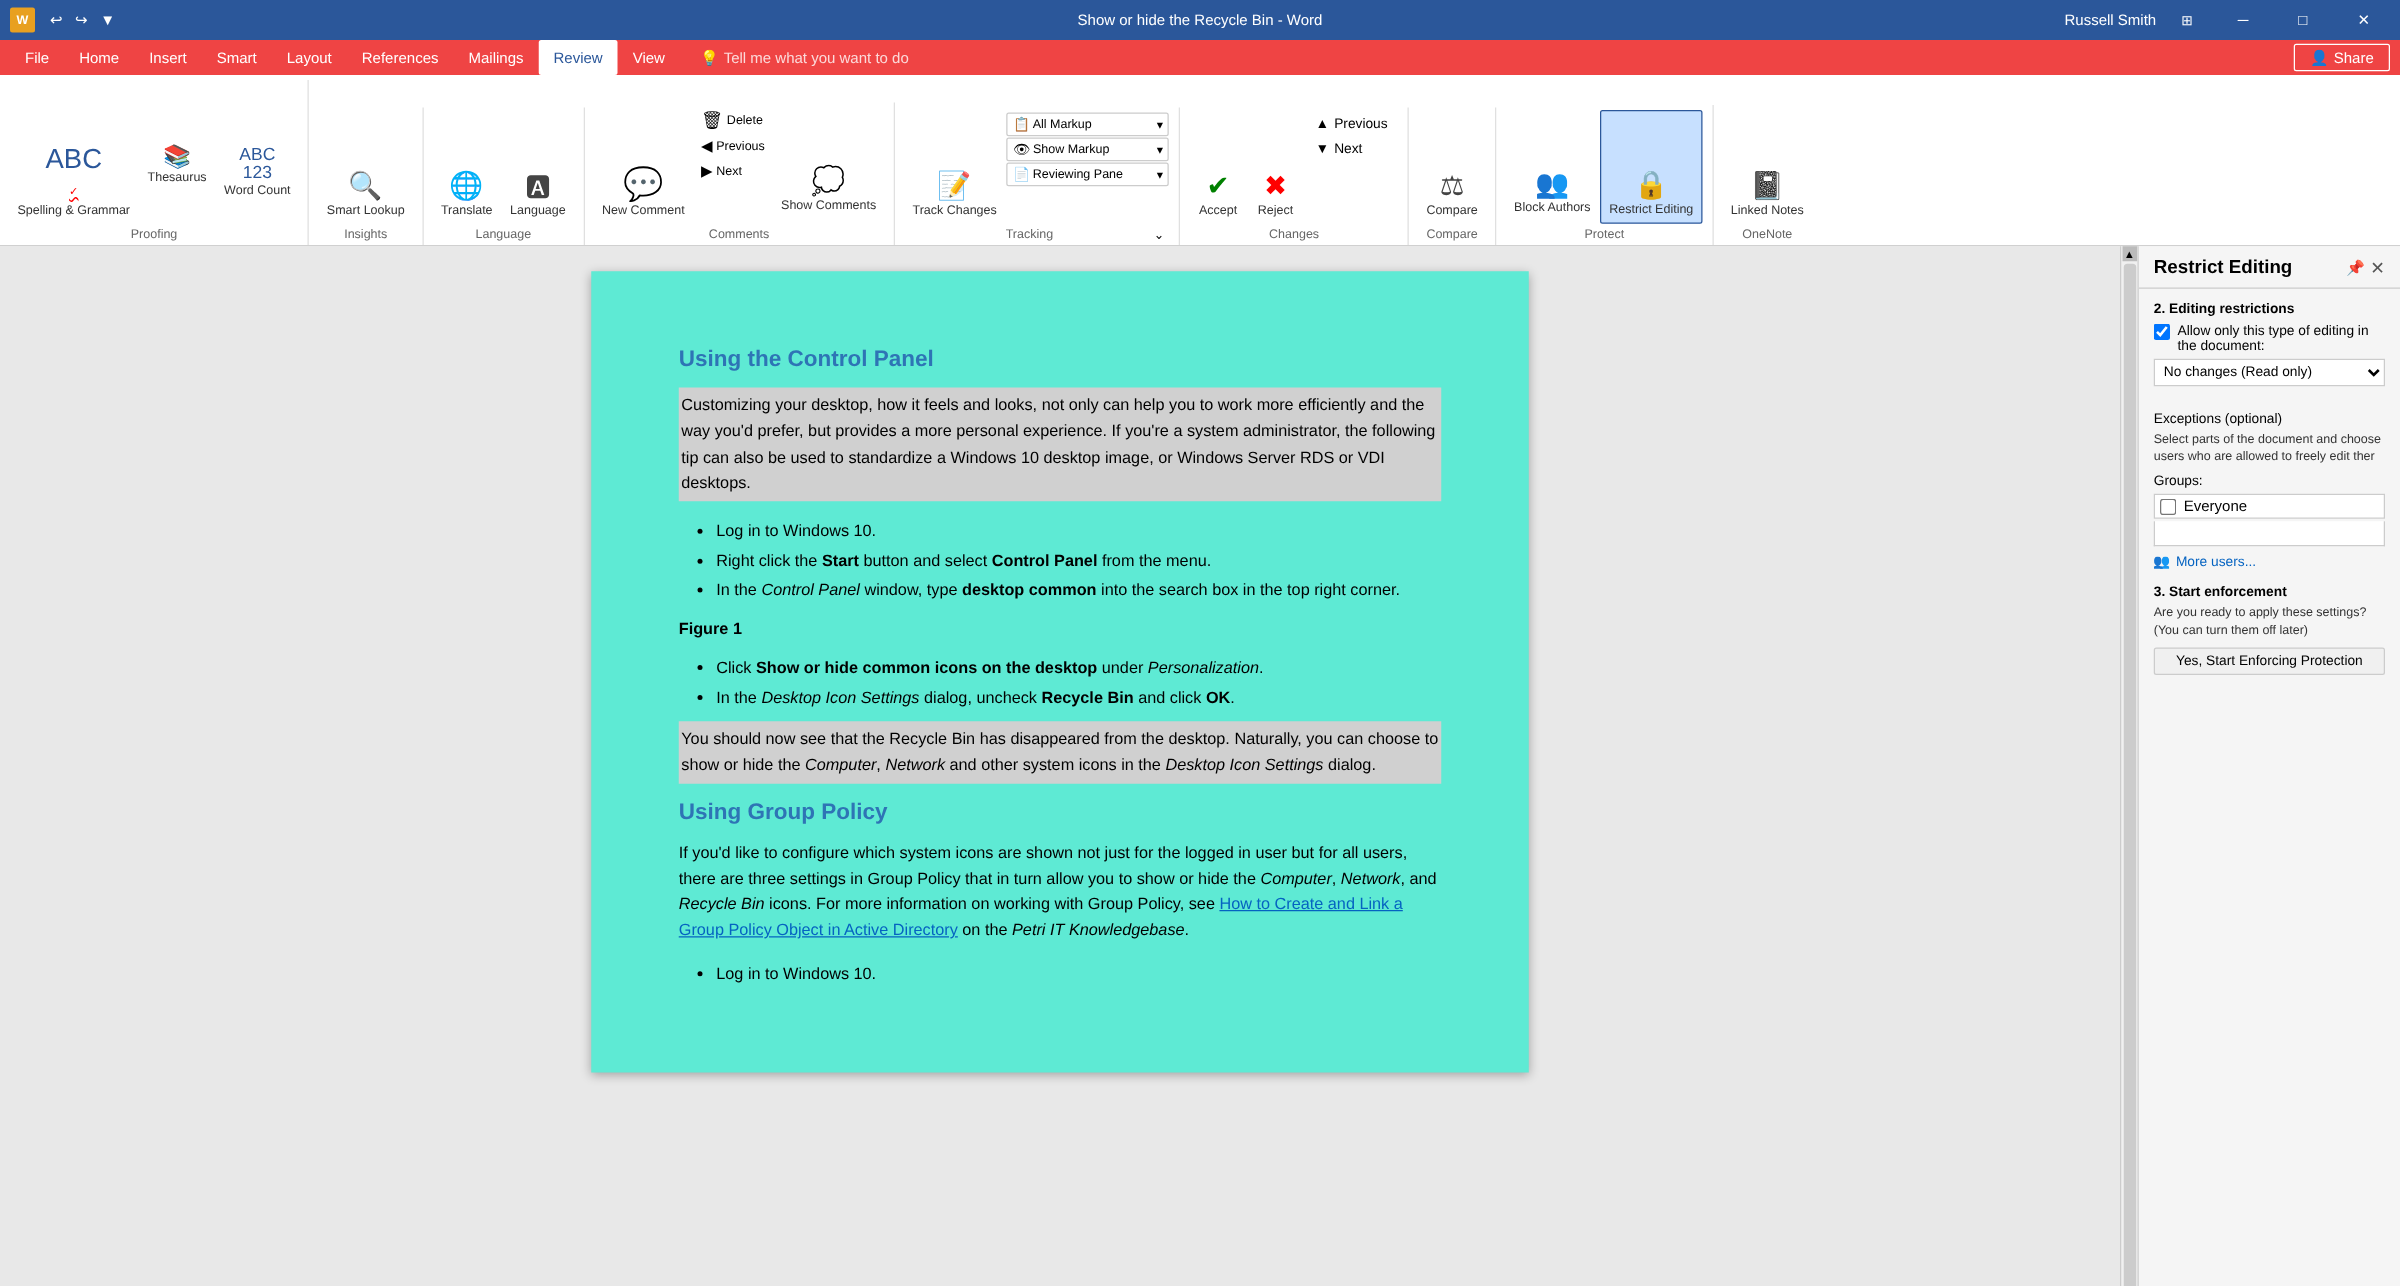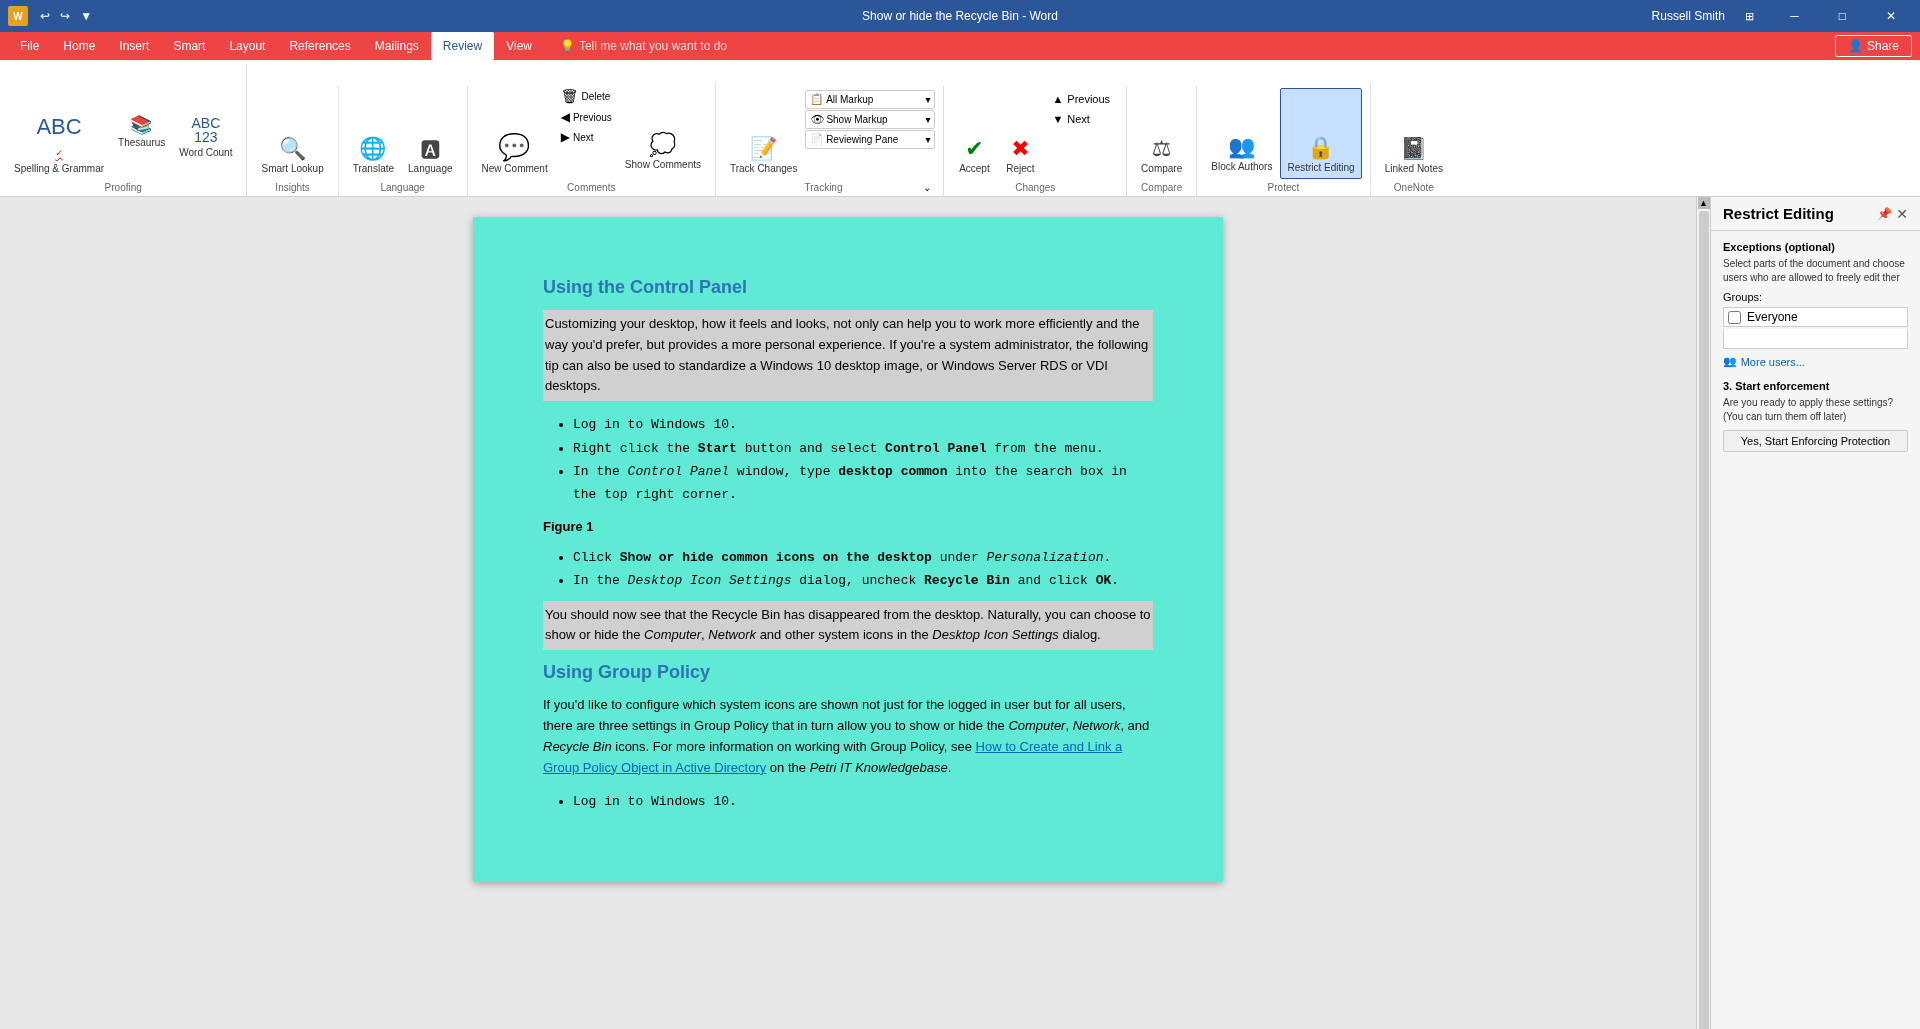--- a/index.html
+++ b/index.html
@@ -149,21 +149,21 @@
       font-size: 13px;
       line-height: 1.6;
       color: #000;
       margin-bottom: 12px;
     }
     .doc-para.highlighted {
       background: #d0d0d0;
       padding: 4px 2px;
     }
     .doc-ul { margin: 8px 0 8px 30px; }
-    .doc-li { font-size: 13px; line-height: 1.8; color: #000; list-style-type: disc; font-family: Liberation Mono, monospace; }
+    .doc-li { font-size: 13px; line-height: 1.8; color: #000; list-style-type: disc; }
     .doc-bold { font-weight: bold; }
     .doc-italic { font-style: italic; }
     .doc-link { color: #0563c1; text-decoration: underline; }
     .figure-label { font-size: 13px; font-weight: bold; color: #000; margin: 12px 0; }
 
     
     .restrict-panel {
       width: 210px;
       background: #f5f5f5;
       border-left: 1px solid #ccc;
@@ -211,21 +211,21 @@
     .restrict-select {
       width: 100%;
       font-size: 11px;
       padding: 3px;
       border: 1px solid #ccc;
       background: white;
       margin-bottom: 8px;
     }
     .restrict-exceptions-title {
       font-size: 11px;
-      font-weight: bold;
+      font-weight: normal;
       color: #000;
       margin-bottom: 4px;
     }
     .restrict-exceptions-desc {
       font-size: 10px;
       color: #333;
       margin-bottom: 6px;
       line-height: 1.4;
     }
     .restrict-groups-label { font-size: 11px; color: #000; margin-bottom: 4px; }
@@ -600,20 +600,30 @@
     <div class="restrict-header">
       <span class="restrict-title">Restrict Editing</span>
       <div style="display:flex; gap:4px;">
         <button style="background:none;border:none;cursor:pointer;font-size:12px;color:#555;">📌</button>
         <button class="restrict-close">✕</button>
       </div>
     </div>
     <div class="restrict-body">
 
 
+      <div class="restrict-section">
+        <p class="restrict-section-title">2. Editing restrictions</p>
+        <div class="restrict-checkbox-row">
+          <input type="checkbox" checked="" style="">
+          <span>Allow only this type of editing in the document:</span>
+        </div>
+        <select class="restrict-select">
+          <option>No changes (Read only)</option>
+        </select>
+      </div>
 
       <div class="restrict-section">
         <p class="restrict-exceptions-title">Exceptions (optional)</p>
         <p class="restrict-exceptions-desc">Select parts of the document and choose users who are allowed to freely edit ther</p>
         <p class="restrict-groups-label">Groups:</p>
         <div class="restrict-everyone-row">
           <input type="checkbox" style="">
           <span>Everyone</span>
         </div>
         <div style="height:20px; background:white; border:1px solid #ccc; border-top:none; margin-bottom:6px;"></div>

